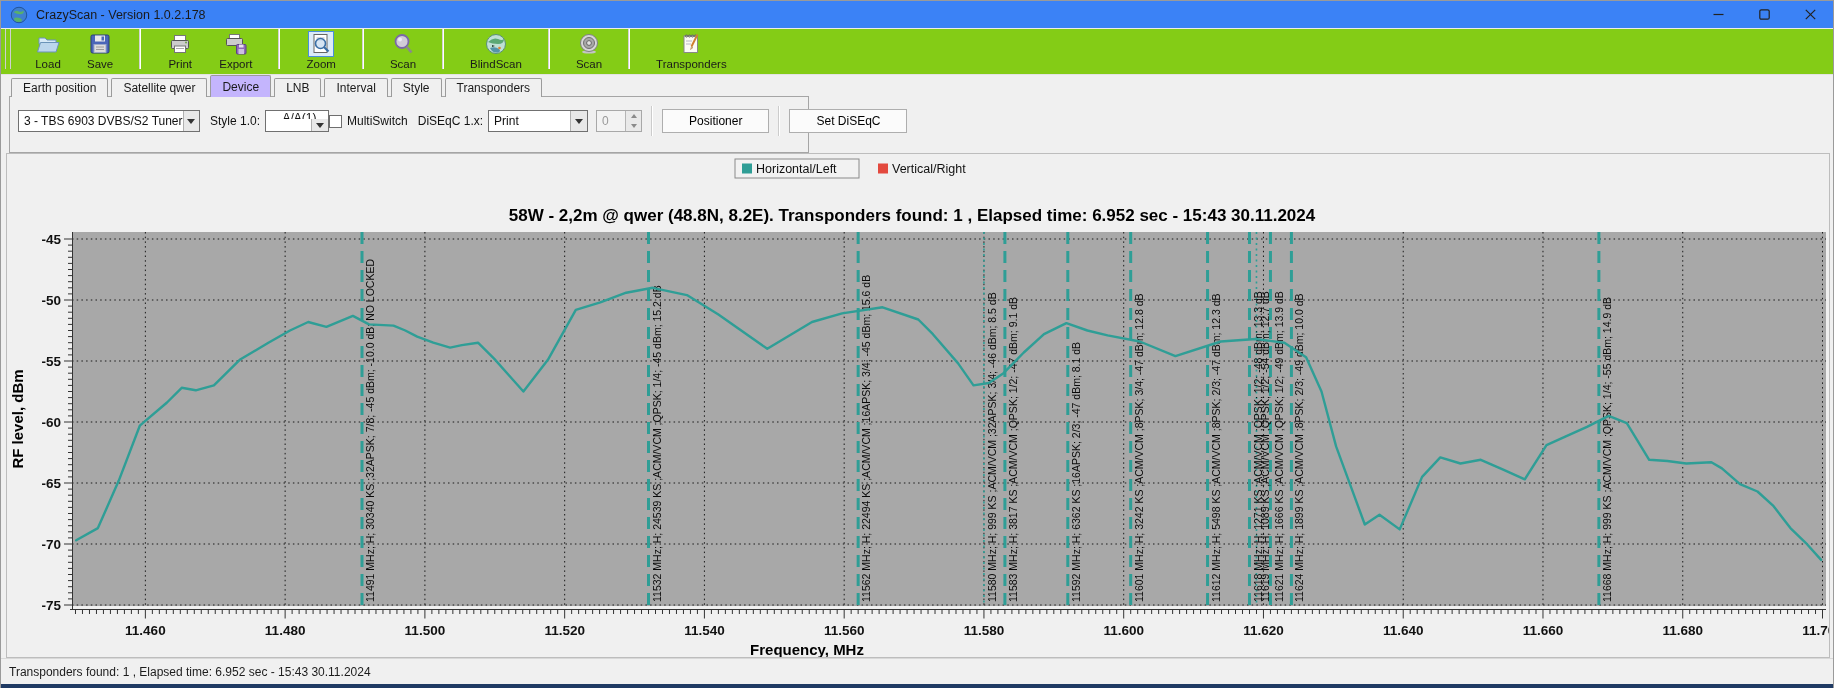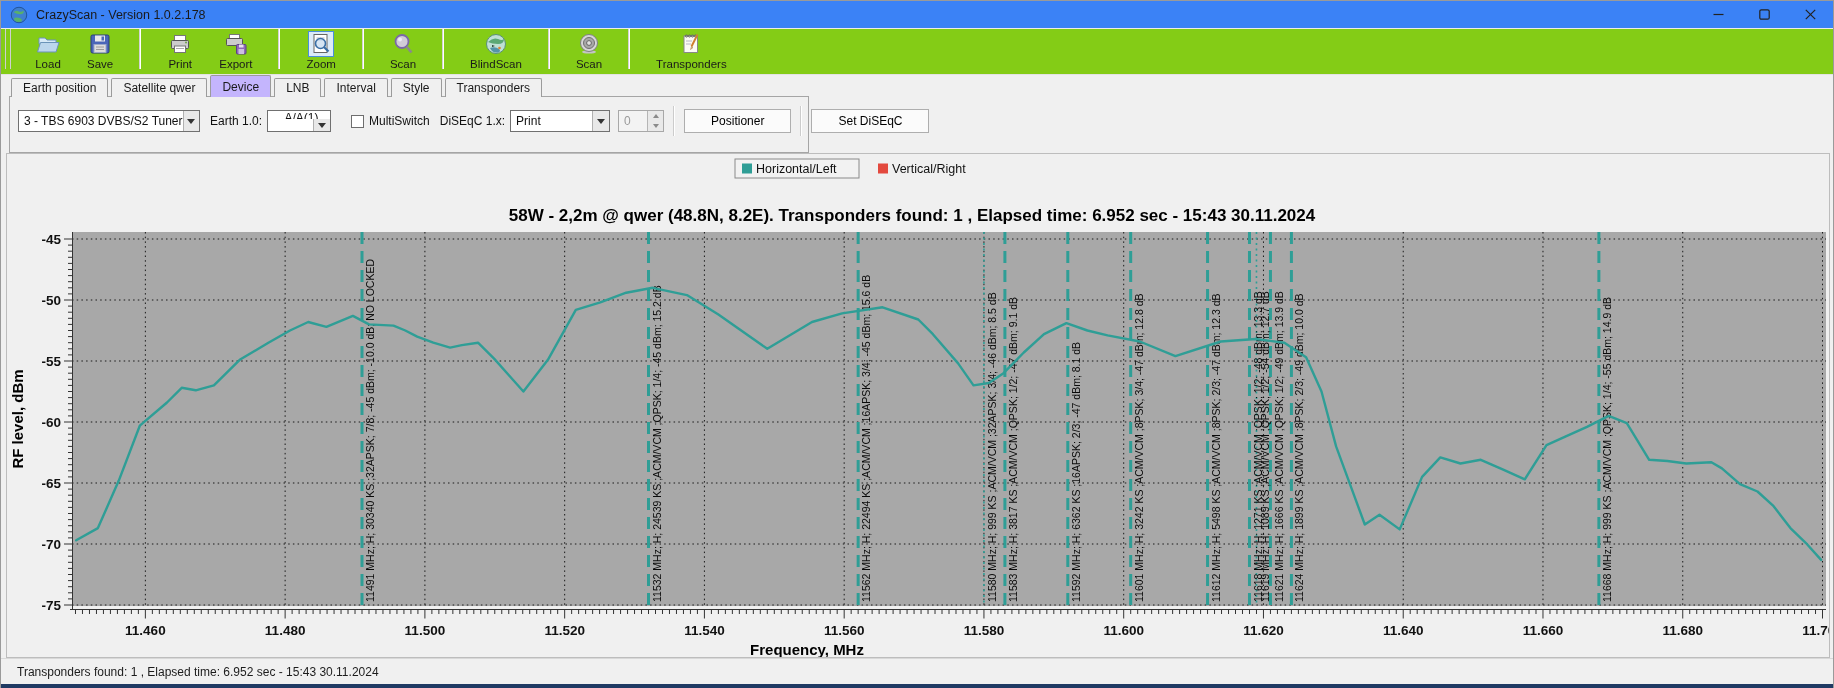--- a/index.html
+++ b/index.html
@@ -38,21 +38,21 @@
               border:1px solid #a5a5a5; z-index:2; }
   .devrow { position:absolute; left:8px; top:9px; display:flex; align-items:center; }
   .combo { display:inline-flex; align-items:center; height:22px; background:#ffffff; border:1px solid #707070;
            font-size:12px; padding-left:5px; }
   .combo .cval { white-space:nowrap; overflow:hidden; }
   .combo .arrow-btn { width:17px; height:20px; margin-left:auto; background:#e8e8e8; border-left:1px solid #b0b0b0;
                       display:flex; align-items:center; justify-content:center; }
   .tri-down { width:0; height:0; border-left:4px solid transparent; border-right:4px solid transparent;
               border-top:5px solid #333; }
   .dev-label { font-size:12px; margin:0 5px 0 10px; white-space:nowrap; }
-  .checkwrap { display:flex; align-items:center; margin-left:20px; }
+  .checkwrap { display:flex; align-items:center; margin-left:0; }
   .checkbox { width:13px; height:13px; background:#ffffff; border:1px solid #6e6e6e; margin-right:5px; }
   .spinner { display:inline-flex; align-items:center; height:22px; width:46px; background:#f3f3f3;
              border:1px solid #a8a8a8; margin-left:8px; }
   .spinner .sval { flex:1; text-align:left; padding-left:5px; font-size:12px; color:#9a9a9a; }
   .spinner .updown { width:16px; height:20px; display:flex; flex-direction:column; border-left:1px solid #b5b5b5; }
   .spinner .updown div { flex:1; display:flex; align-items:center; justify-content:center; background:#e9e9e9; }
   .tri-up-s { width:0; height:0; border-left:3px solid transparent; border-right:3px solid transparent;
               border-bottom:4px solid #8a8a8a; }
   .tri-down-s { width:0; height:0; border-left:3px solid transparent; border-right:3px solid transparent;
                 border-top:4px solid #8a8a8a; }
@@ -61,21 +61,21 @@
   .vsep { width:0; height:30px; border-left:1px solid #cccccc; border-right:1px solid #ffffff; margin:0 9px; }
 
   
   .chartpanel { position:absolute; left:5px; top:152px; width:1824px; height:505px; background:#f0f0f0;
                 border:1px solid #bdbdbd; }
   #chart-svg { display:block; }
 
   
   .statusbar { position:absolute; left:0; top:657px; width:100%; height:26px; background:#f0f0f0;
                border-top:1px solid #d8d8d8; display:flex; align-items:center; }
-  .status-text { font-size:12px; color:#1c1c1c; padding-left:16px; }
+  .status-text { font-size:12px; color:#1c1c1c; padding-left:8px; }
   .bottomstrip { position:absolute; left:0; top:683px; width:100%; height:5px; background:#1f3a63; }
 </style>
 </head>
 <body>
 
 <div class="window">
 
   <div class="titlebar">
     <svg class="app-icon" viewBox="0 0 20 20">
       <circle cx="10" cy="10" r="8.6" fill="#3f7fd0" stroke="#1f4f90"></circle>
@@ -246,21 +246,21 @@
   </div>
 
   <div class="tabpanel">
     <div class="devrow">
       <div class="combo" style="width:182px;">
         <span class="cval">3 - TBS 6903 DVBS/S2 Tuner 1</span>
         <span class="arrow-btn">
             <span class="tri-down"></span>
           </span>
       </div>
-      <span class="dev-label">Earth 1.0:</span>
+      <span class="dev-label">Style 1.0:</span>
       <div class="combo" style="width:64px;flex-direction:column;">
         <span class="cval">A/A(1)</span>
         <span class="arrow-btn">
             <span class="tri-down"></span>
           </span>
       </div>
       <div class="checkwrap">
         <span class="checkbox"></span>
         <span style="font-size:12px;">MultiSwitch</span>
       </div>

